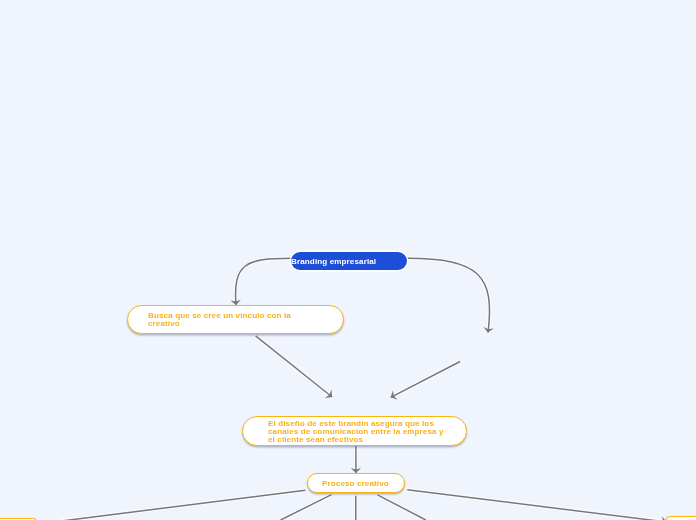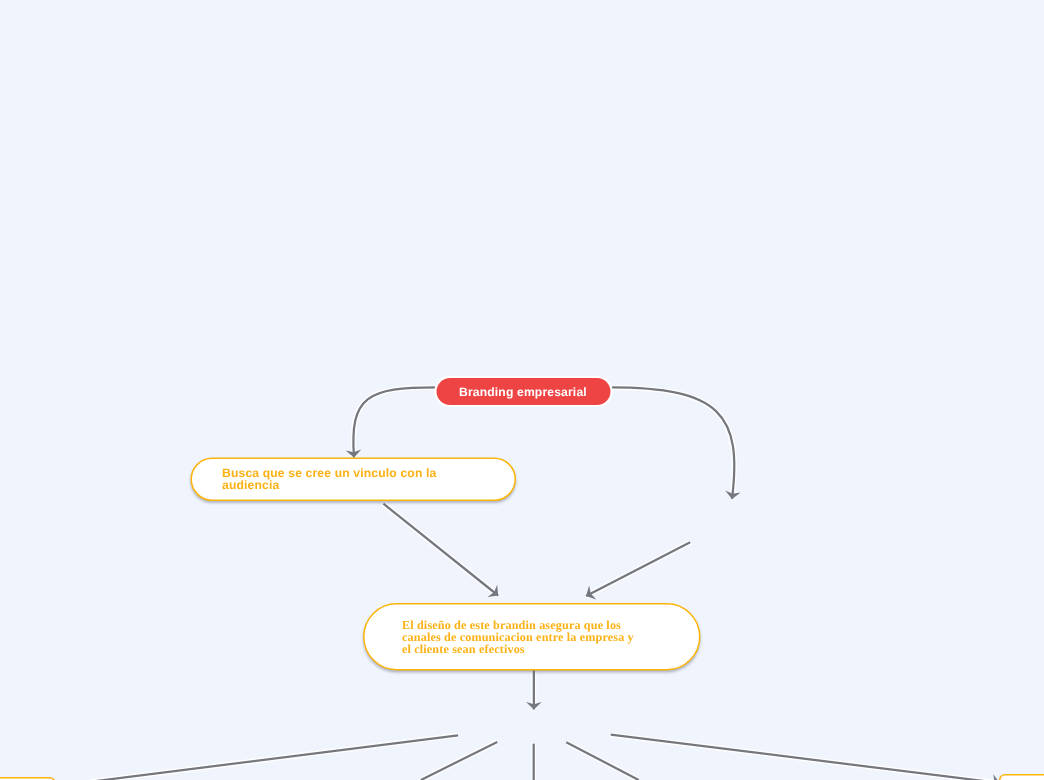--- a/index.html
+++ b/index.html
@@ -6,21 +6,21 @@
   body{width:696px;height:520px;overflow:hidden;background:#f0f4fd;
        font-family:"Liberation Sans",sans-serif;
        -webkit-font-smoothing:antialiased;}
   #canvas{position:relative;width:696px;height:520px;}
   svg.edges{position:absolute;left:0;top:0;width:696px;height:520px;}
   .node{position:absolute;box-sizing:border-box;border-radius:999px;
         display:flex;align-items:center;
         font-weight:bold;font-size:8.1px;line-height:8.2px;
         letter-spacing:0.1px;white-space:pre;}
   .node span{display:block;position:relative;top:1px;-webkit-font-smoothing:antialiased;will-change:transform;}
-  .node.root{background:#ef4444;color:#ffffff;justify-content:center;
+  .node.root{background:#1d4ed8;color:#ffffff;
              box-shadow:0 0 0 1.4px #ffffff;}
   .node.leaf{background:#ffffff;color:#fbb113;border:1.6px solid #fdb50c;
              box-shadow:0 1.4px 1.8px rgba(95,105,125,0.45);}
 </style>
 </head>
 <body>
 
 <div id="canvas">
   <svg class="edges" viewBox="0 0 696 520">
     <defs>
@@ -56,23 +56,26 @@
 
   <div class="node leaf" style="left:-70px;top:517.9px;width:107px;height:29px;border-radius:4px;"></div>
   <div class="node leaf" style="left:665.8px;top:515.9px;width:107px;height:29px;border-radius:4px;"></div>
 
   <div class="node root" style="left:291px;top:252px;width:116px;height:18.4px;">
     <span>Branding empresarial</span>
   </div>
 
   <div class="node leaf" style="left:127.3px;top:304.9px;width:216.5px;height:28.8px;padding-left:20.2px;">
     <span>Busca que se cree un vinculo con la
-audiencia</span>
+creativo</span>
   </div>
 
 
-  <div class="node leaf" style="left:242.4px;top:402px;width:225px;height:45px;padding-left:24.8px;font-family:Liberation Serif, serif;">
+  <div class="node leaf" style="left:242.4px;top:416px;width:225px;height:30px;padding-left:24.8px;">
     <span>El diseño de este brandin asegura que los
 canales de comunicacion entre la empresa y
 el cliente sean efectivos</span>
   </div>
 
+  <div class="node leaf" style="left:306.9px;top:473px;width:97.7px;height:20.1px;justify-content:center;">
+    <span>Proceso creativo</span>
+  </div>
 </div>
 
 </body></html>

